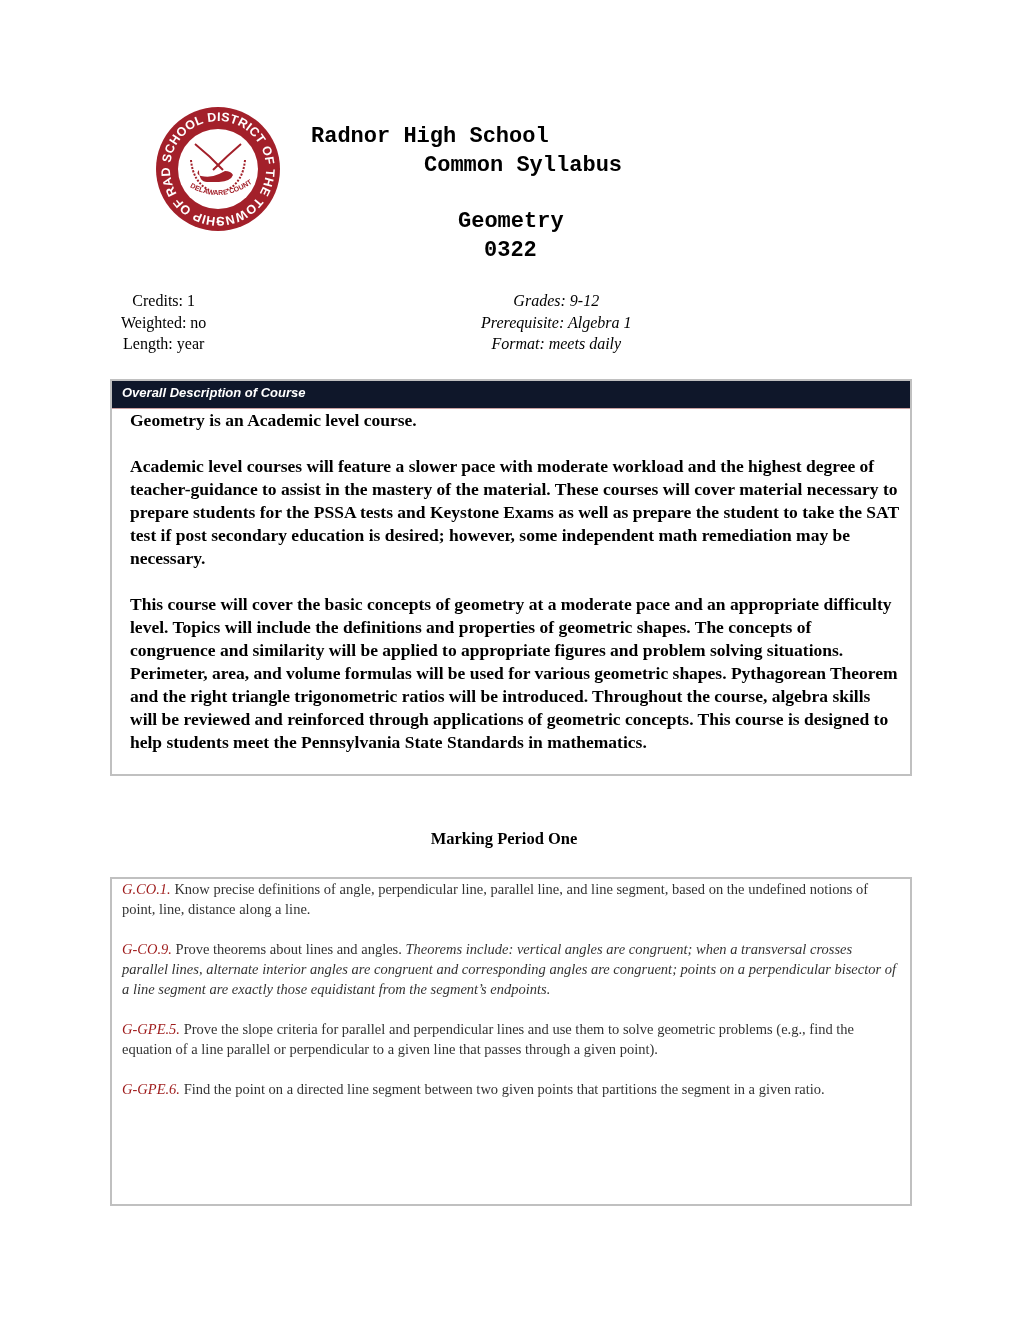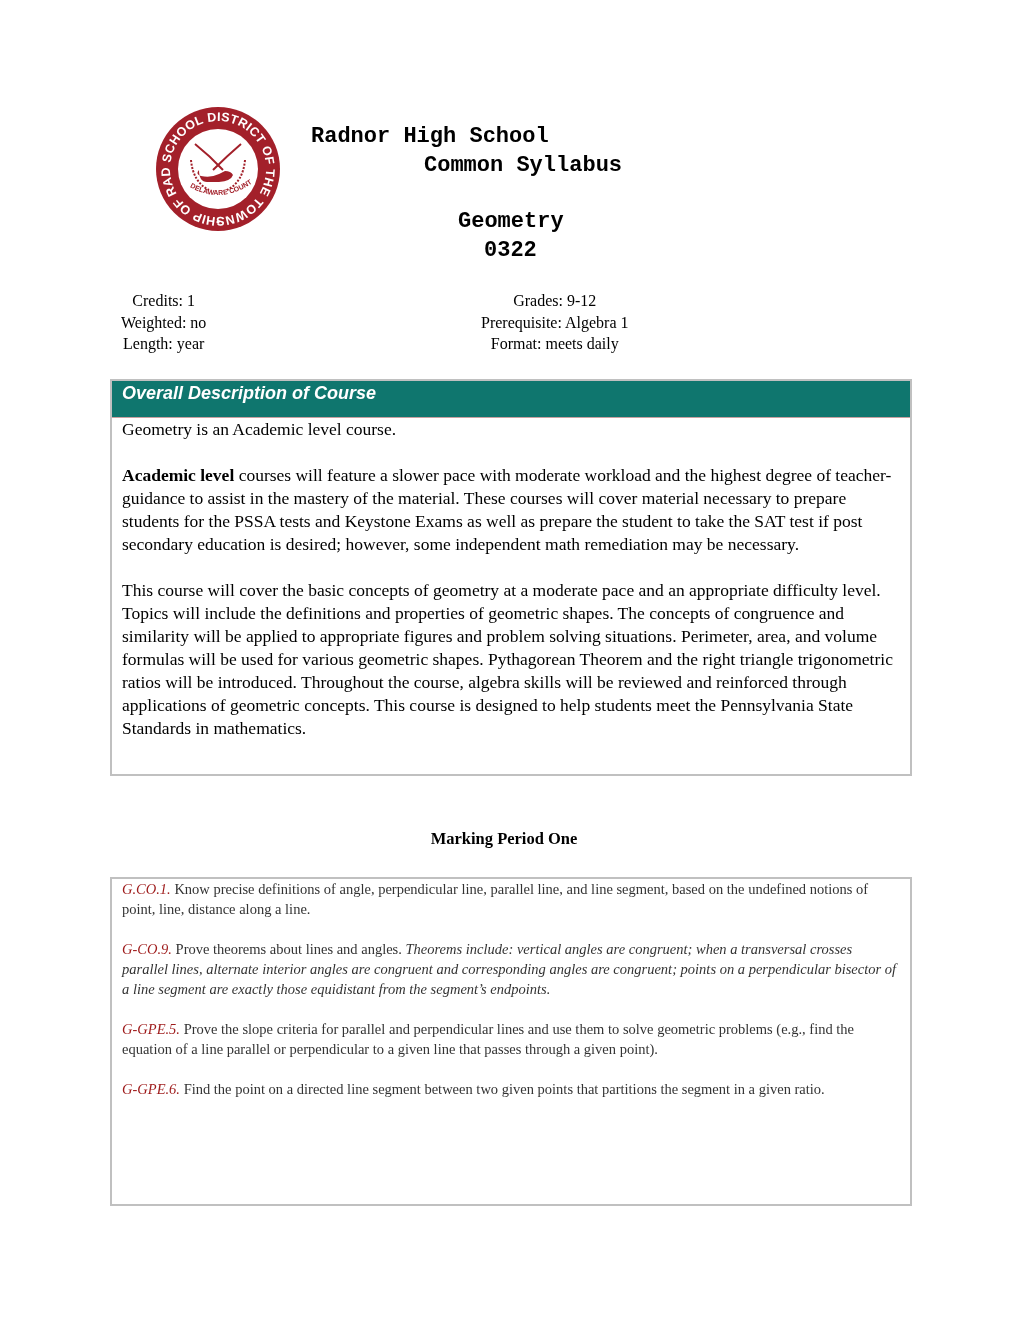--- a/index.html
+++ b/index.html
@@ -8,29 +8,29 @@
     #logo { position: absolute; left: 155px; top: 106px; width: 126px; height: 126px; }
 
     .title { position: absolute; font-family: Liberation Mono, monospace; font-weight: bold; font-size: 22px; white-space: nowrap; }
     #school-name { left: 311px; top: 124px; }
     #syllabus-label { left: 424px; top: 153px; }
     #course-name { left: 458px; top: 209px; }
     #course-code { left: 484px; top: 238px; }
 
     .meta { position: absolute; font-family: "Liberation Serif", serif; font-size: 16px; line-height: 21.5px; text-align: center; }
     #meta-left { left: 121px; top: 290px; }
-    #meta-right { left: 481px; top: 290px; }
+    #meta-right { left: 481px; top: 290px; font-style: italic; }
 
     .panel { position: absolute; left: 110px; width: 798px; border: 2px solid #c0c0c0; background: #fff; }
-    .panel-header { background: #0f766e; color: #fff; font-family: "Liberation Sans", sans-serif; font-style: italic; font-weight: bold; font-size: 18px; line-height: 20px; padding: 2px 10px 13px 10px; height: 21px; border-bottom: 1px solid #c9a0a0; }
+    .panel-header { background: #0f172a; color: #fff; font-family: "Liberation Sans", sans-serif; font-style: italic; font-weight: bold; font-size: 13px; line-height: 20px; padding: 2px 10px 4px 10px; height: 21px; border-bottom: 1px solid #c9a0a0; }
     .panel-body { padding: 0 10px 0 10px; font-family: "Liberation Serif", serif; }
 
     #desc-panel { top: 379px; height: 393px; }
     #desc-panel .panel-body { font-size: 17.5px; line-height: 23px; }
-    #desc-panel p { margin: 0 0 23px 0; }
+    #desc-panel p { margin: 0 0 23px 8px; font-weight: bold; }
     #desc-panel p:last-child { margin-bottom: 0; }
 
     #marking-period { position: absolute; left: 0; width: 1008px; top: 829px; text-align: center; font-family: "Liberation Serif", serif; font-weight: bold; font-size: 16.5px; }
 
     #standards-panel { top: 877px; height: 325px; }
     #standards-panel .panel-body { font-size: 14.5px; line-height: 20px; color: #333; }
     #standards-panel p { margin: 0 0 20px 0; }
     .code { color: #9e1b1b; font-style: italic; }
     .ital { font-style: italic; }
   </style>

